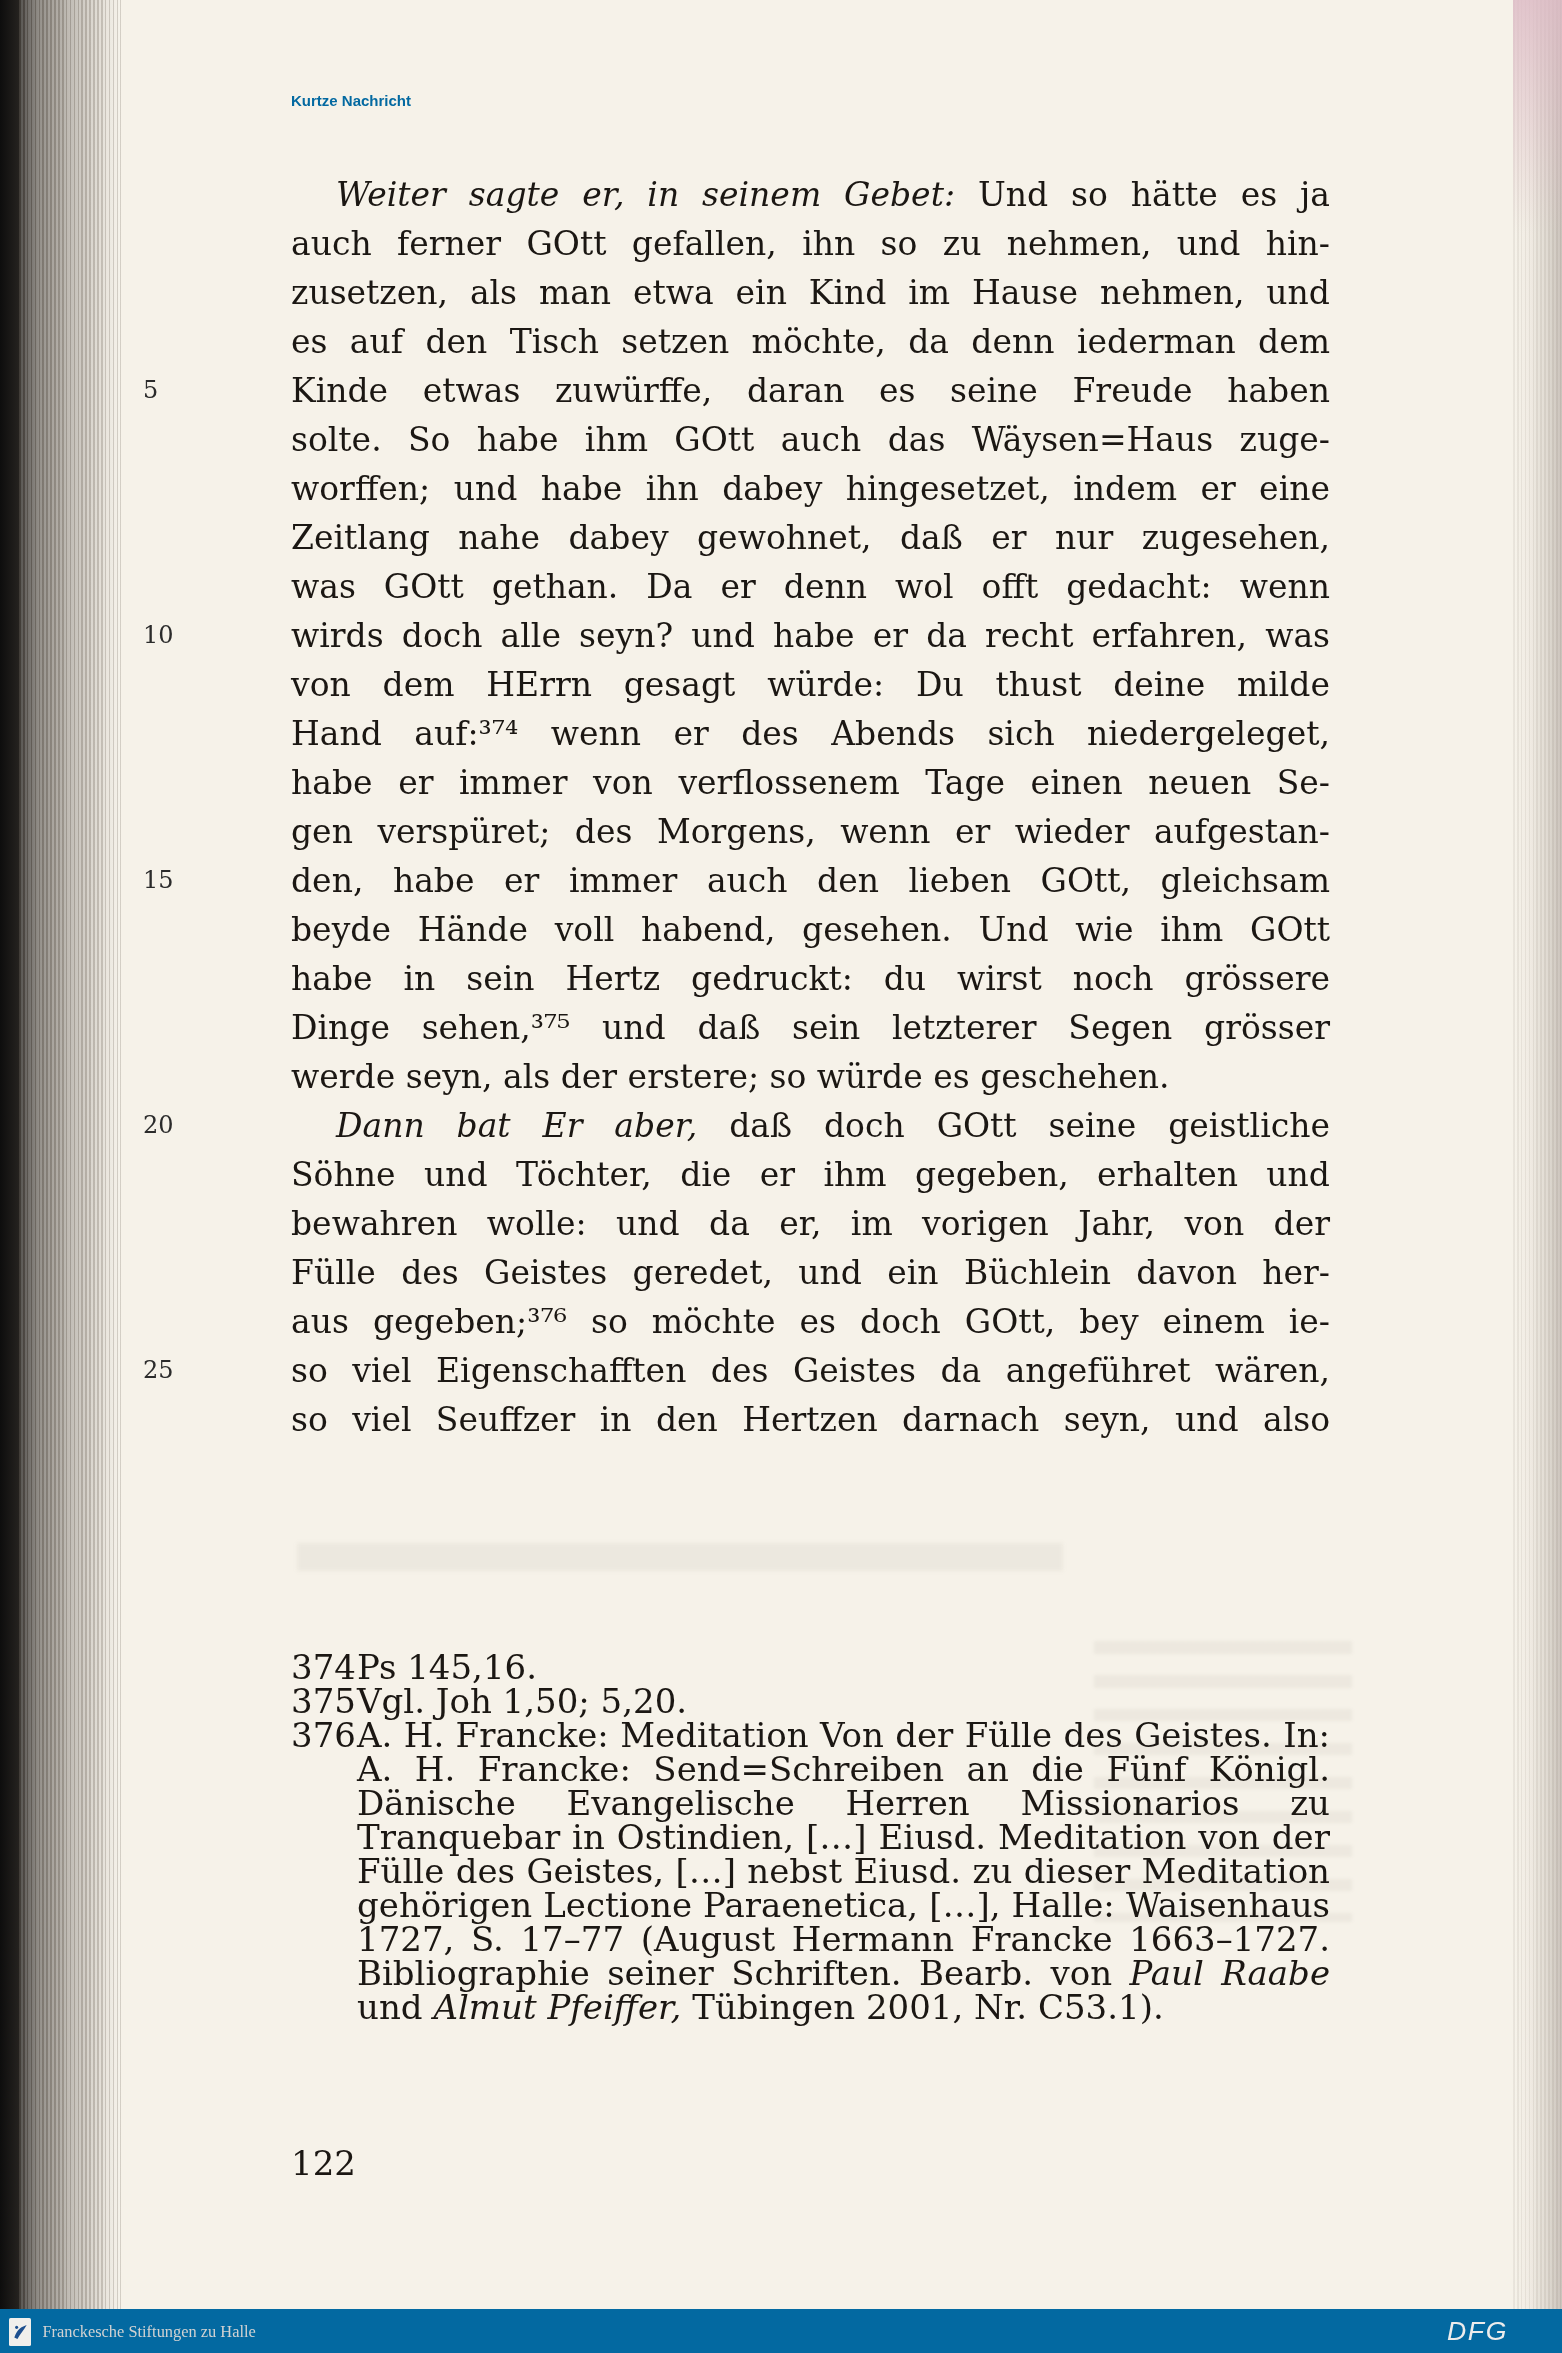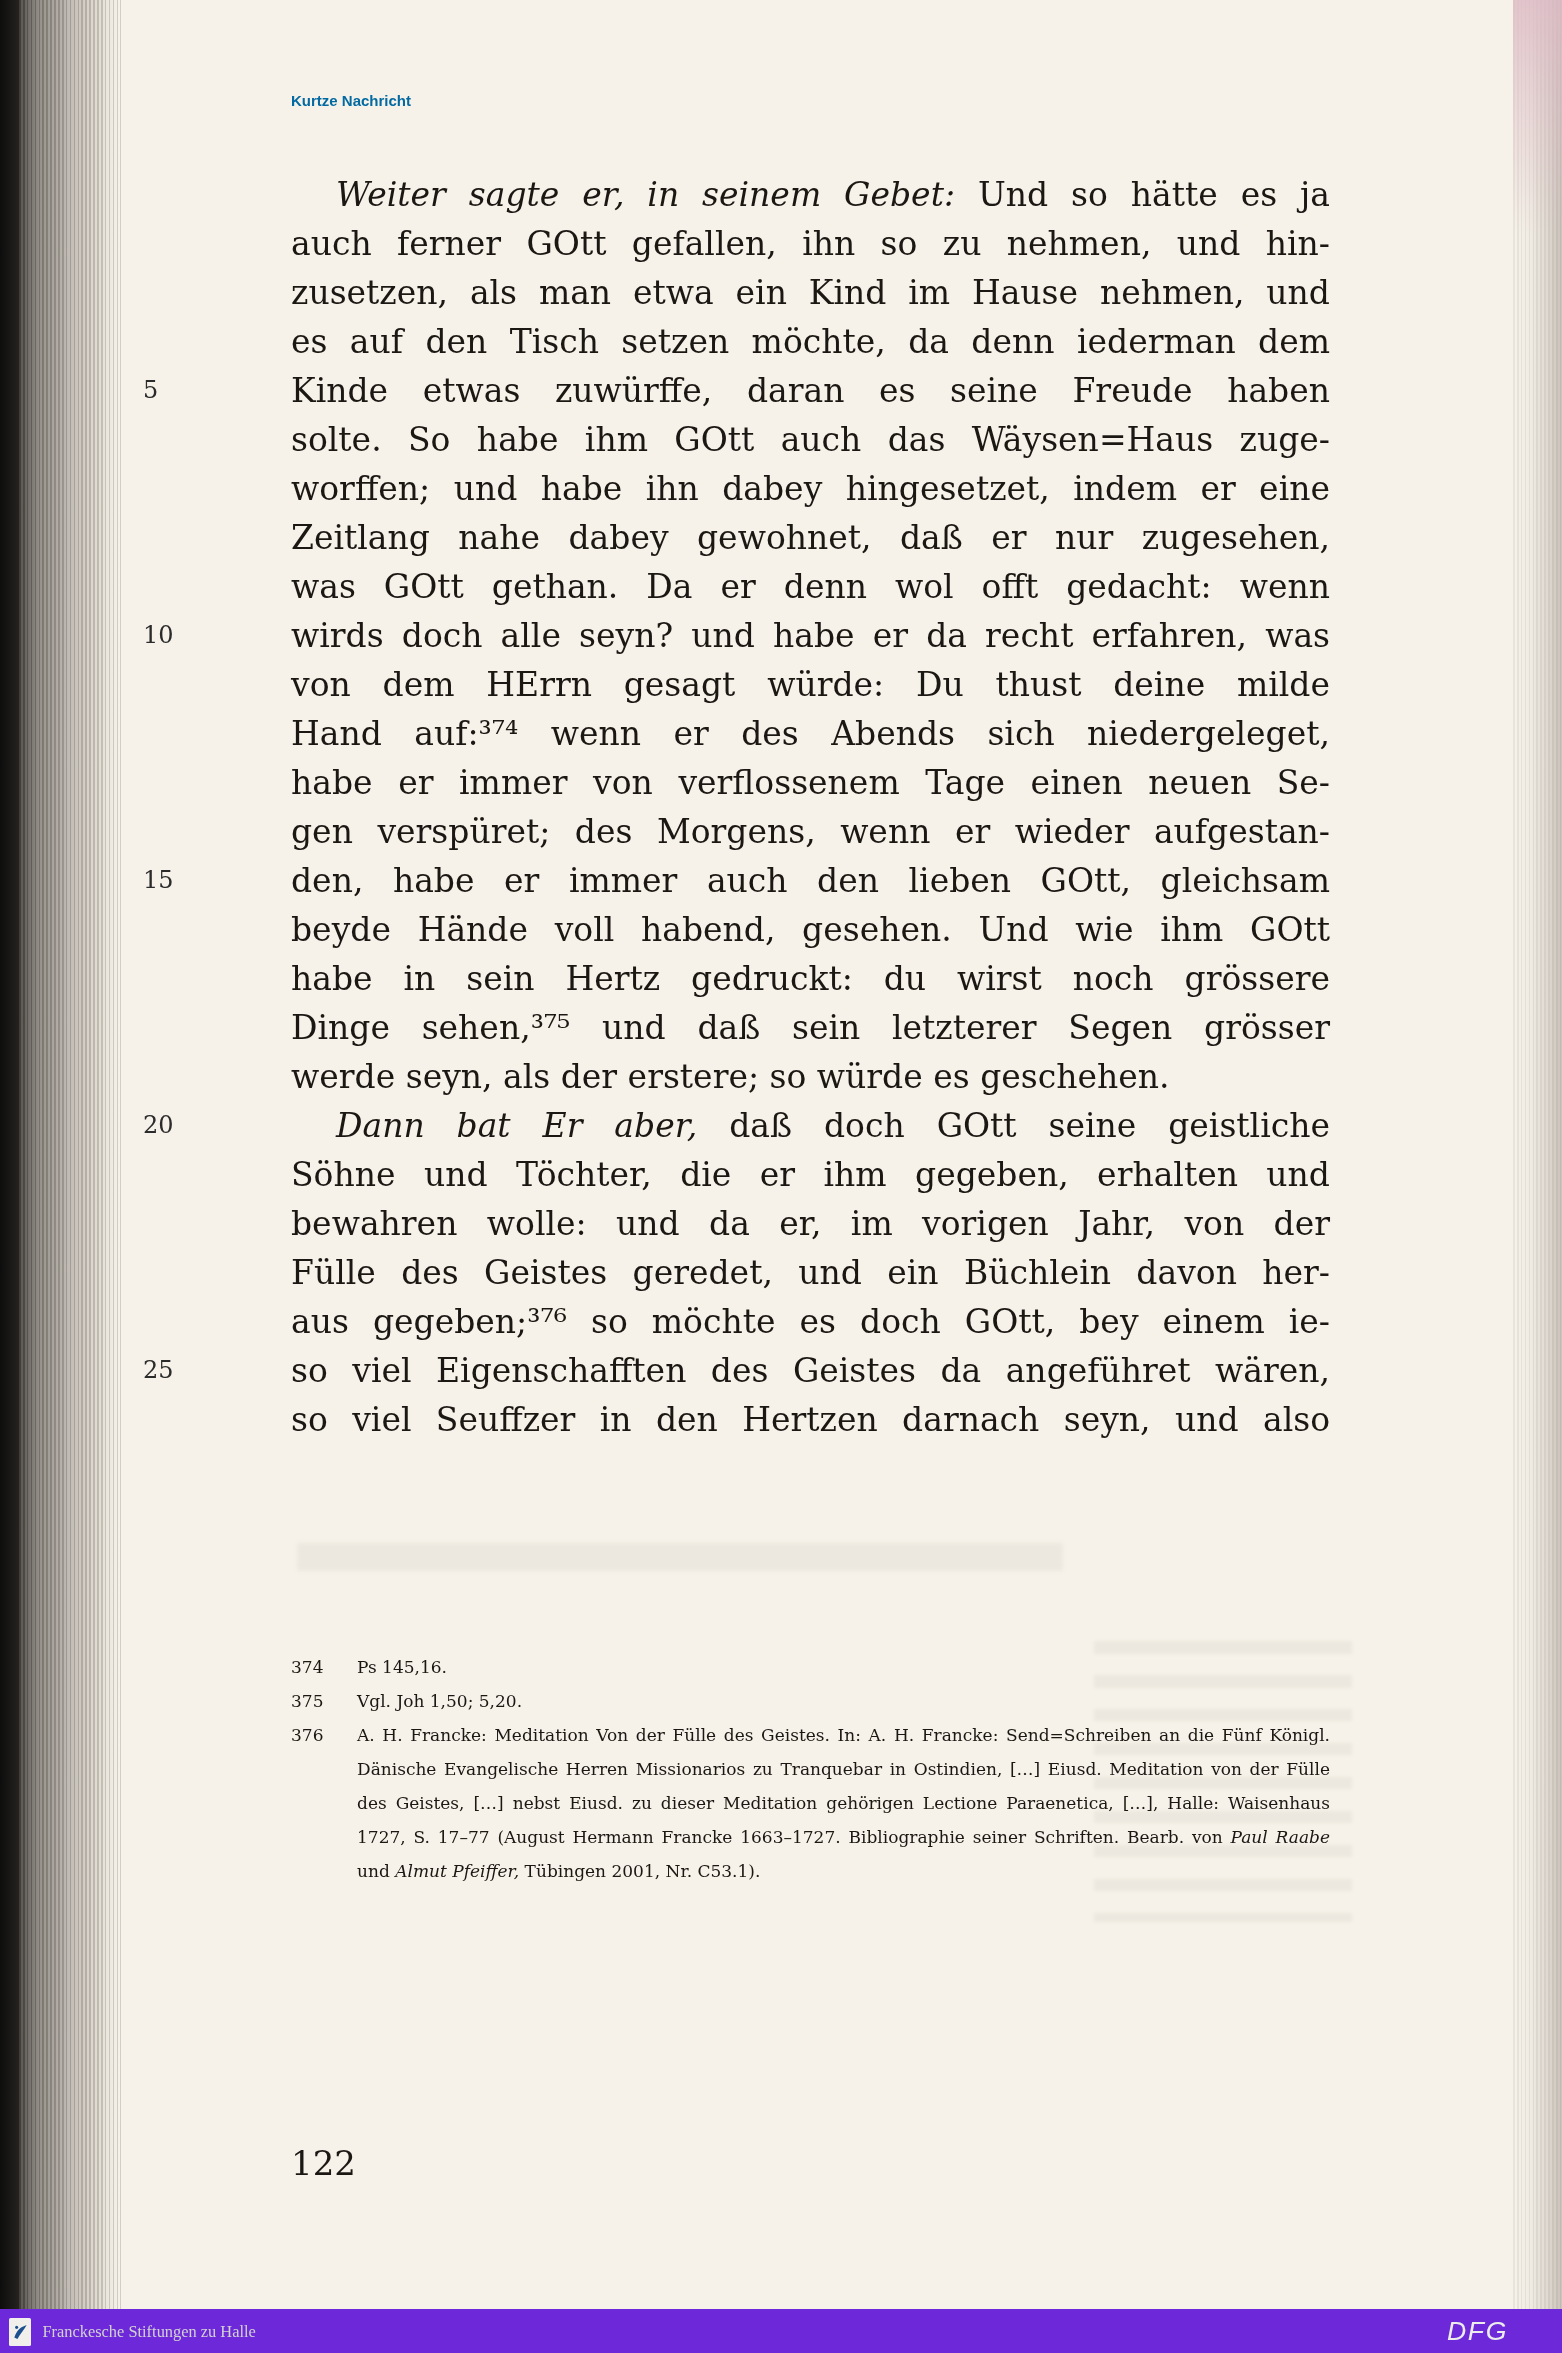--- a/index.html
+++ b/index.html
@@ -69,35 +69,35 @@
   .line.indent { padding-left: 45px; }
   .it { font-style: italic; }
   .lnum {
     position: absolute; left: -148px; top: 0; width: 105px;
     text-align: right; font-size: 24px; line-height: 49px; color: #2b2b2b;
   }
 
   
   .footnotes {
     position: absolute; left: 291px; top: 1650px; width: 1039px;
-    font-size: 17px; line-height: 34px;
+    font-size: 34px; line-height: 34px;
   }
   .footnote { position: relative; padding-left: 66px; text-align: justify; }
   .fn-num { position: absolute; left: 0; top: 0; }
 
   
   .page-number {
     position: absolute; left: 291px; top: 2143px;
     font-size: 34px;
   }
 
   
   .footer-bar {
     position: absolute; left: 0; bottom: 0; width: 1563px; height: 45px;
-    background: #6d28d9; z-index: 5;
+    background: #0369a1; z-index: 5;
     display: flex; align-items: center; justify-content: space-between;
     box-sizing: border-box; padding: 0 55px 0 9.4px;
   }
   .footer-left { display: flex; align-items: center; gap: 11px; }
   .emblem {
     width: 22px; height: 28px; background: #f0efec;
     display: flex; align-items: center; justify-content: center;
     border-radius: 1.6px;
   }
   .footer-institution {

